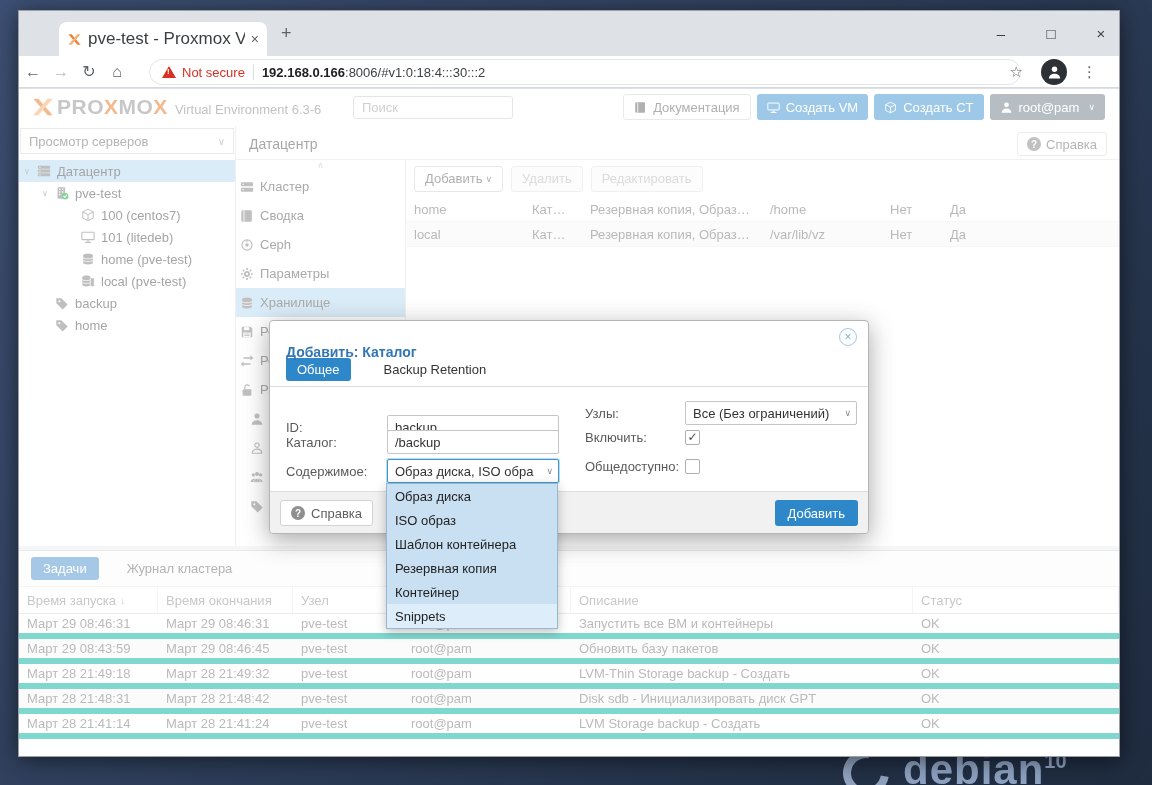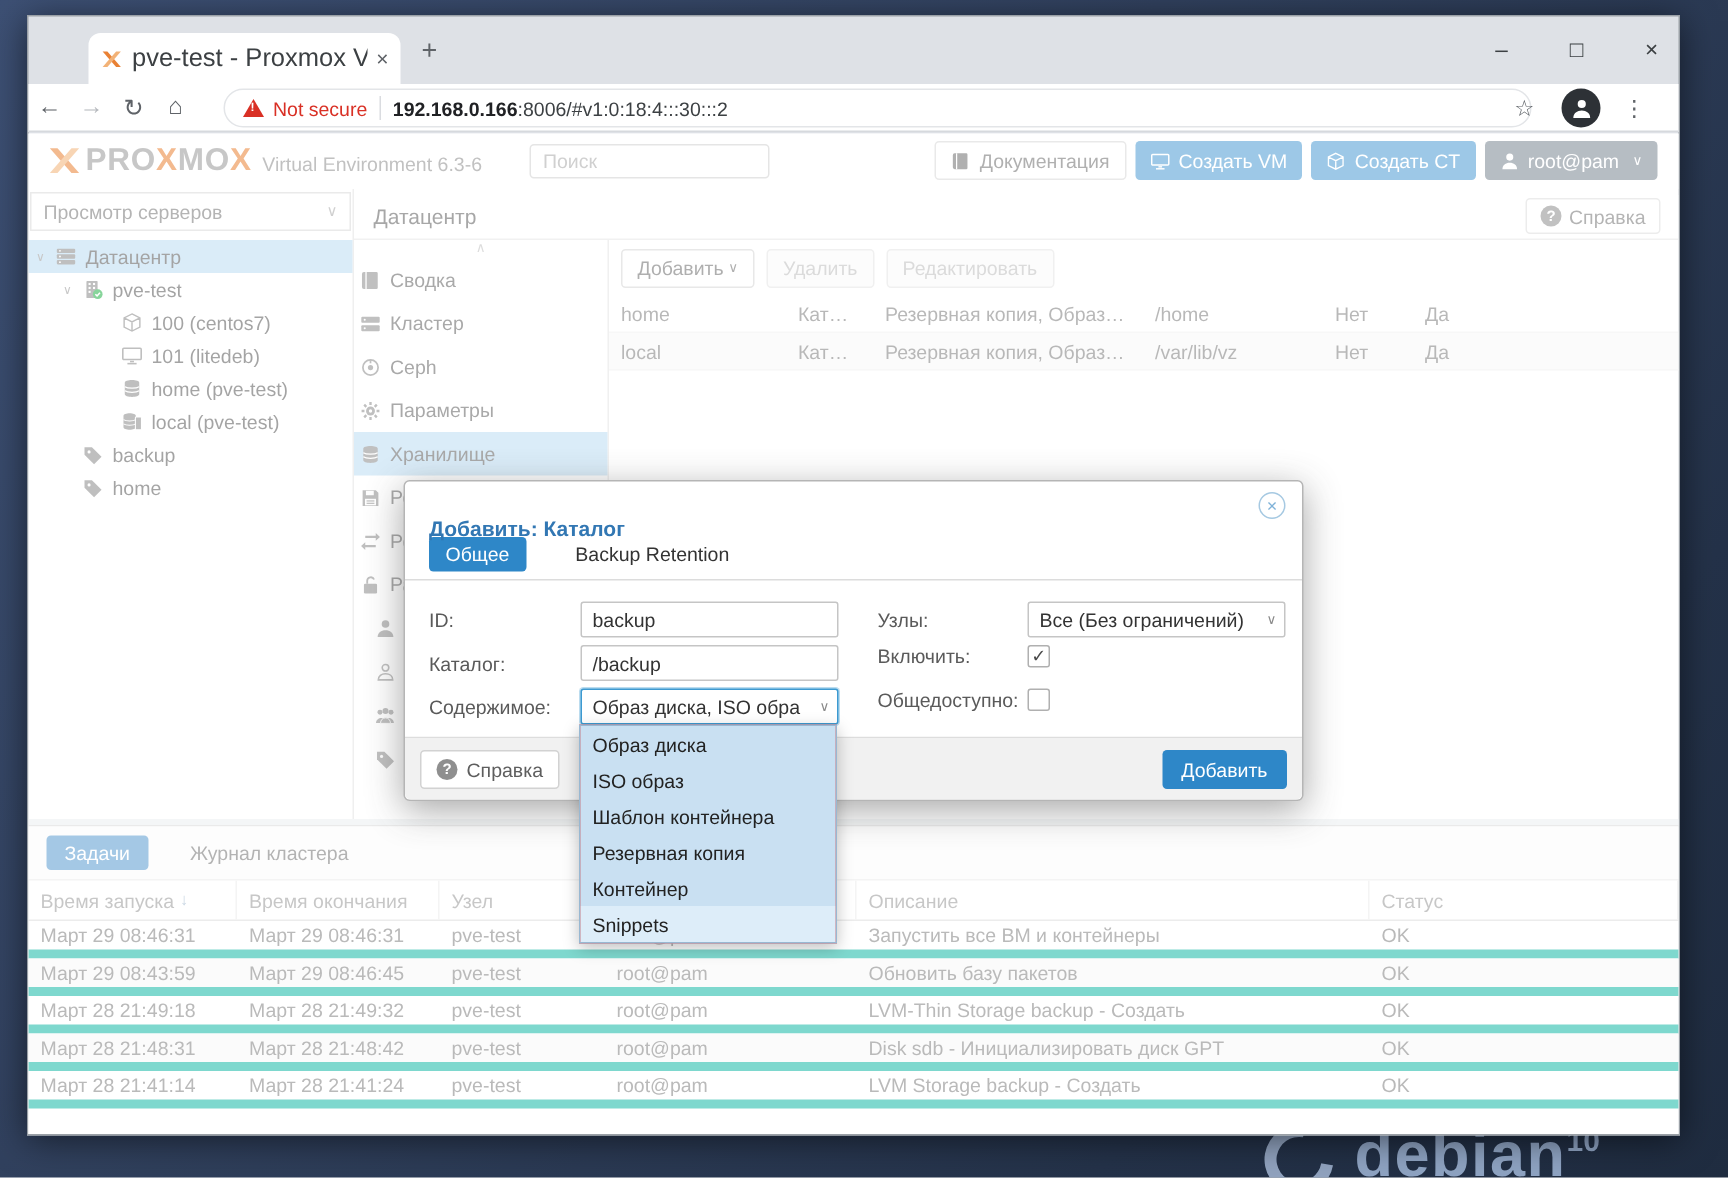--- a/index.html
+++ b/index.html
@@ -450,33 +450,33 @@
       </div>
     </div>
 
     <div class="menu">
       <div class="mscroll">∧</div>
       <div>
 
           <div class="mitem dep0">
             <span class="micon">
               <svg class="ic" viewBox="0 0 16 16">
+                <use href="#i-cluster"></use>
+              </svg>
+            </span>
+            <span>Кластер</span>
+          </div>
+
+          <div class="mitem dep0">
+            <span class="micon">
+              <svg class="ic" viewBox="0 0 16 16">
                 <use href="#i-book"></use>
               </svg>
             </span>
             <span>Сводка</span>
-          </div>
-
-          <div class="mitem dep0">
-            <span class="micon">
-              <svg class="ic" viewBox="0 0 16 16">
-                <use href="#i-cluster"></use>
-              </svg>
-            </span>
-            <span>Кластер</span>
           </div>
 
           <div class="mitem dep0">
             <span class="micon">
               <svg class="ic" viewBox="0 0 16 16">
                 <use href="#i-ceph"></use>
               </svg>
             </span>
             <span>Ceph</span>
           </div>
@@ -696,21 +696,21 @@
 
           <div class="mdtab sel">
             <span>Общее</span>
           </div>
 
           <div class="mdtab">
             <span>Backup Retention</span>
           </div>
         </div>
       <div class="mdbody">
-        <div class="frow" style="left:16px; top:14px;">
+        <div class="frow" style="left:16px; top:28px;">
           <span class="flabel" style="width:101px;">ID:</span>
           <input class="finput" value="backup" style="">
         </div>
         <div class="frow" style="left:315px; top:14px;">
           <span class="flabel" style="width:100px;">Узлы:</span>
           <div class="fcombo">
             <span>Все (Без ограничений)</span>
             <span class="ccaret">∨</span>
           </div>
         </div>

